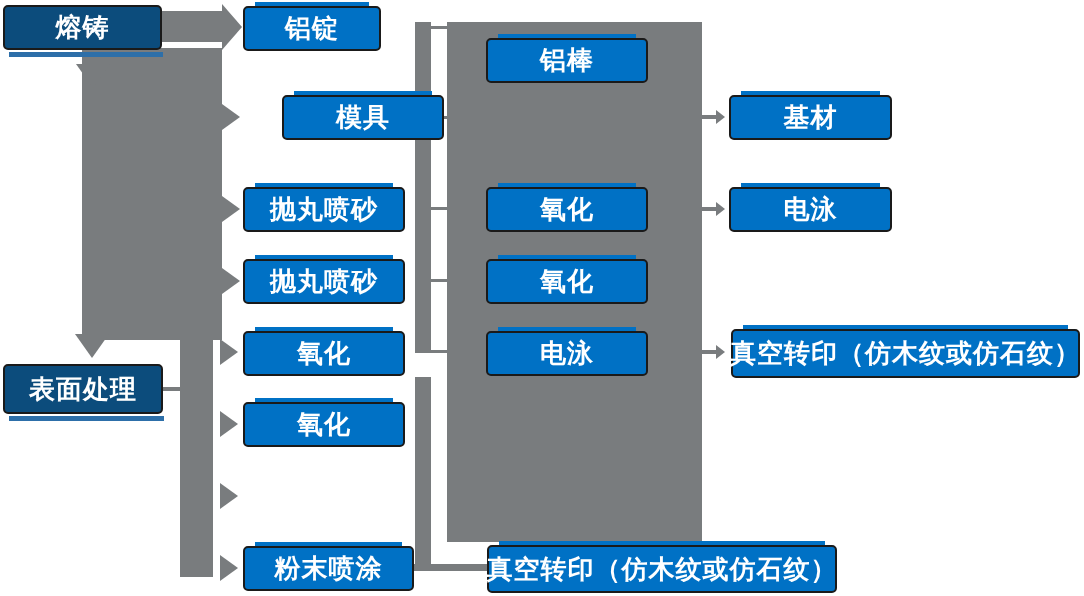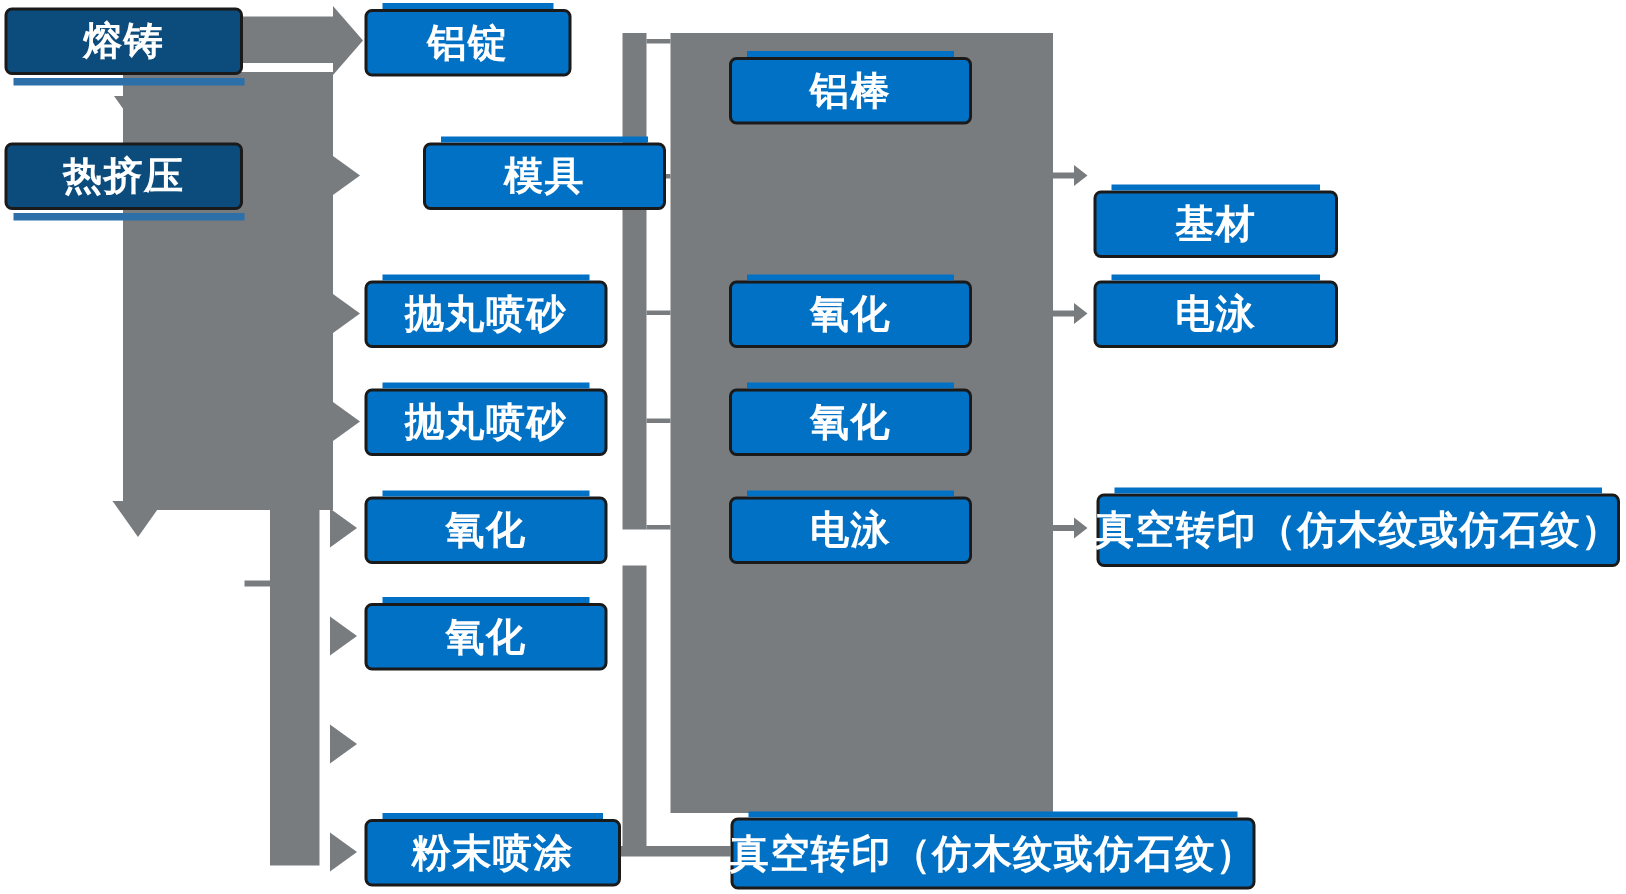--- a/index.html
+++ b/index.html
@@ -60,33 +60,33 @@
   <div class="gray" style="left:447px;top:22px;width:255px;height:520px;"></div>
 
   <div class="gray" style="left:702px;top:115px;width:15px;height:4px;"></div>
   <div class="arr arr-right-sm" style="left:716px;top:110px;"></div>
   <div class="gray" style="left:702px;top:207px;width:15px;height:4px;"></div>
   <div class="arr arr-right-sm" style="left:716px;top:202px;"></div>
   <div class="gray" style="left:702px;top:350px;width:15px;height:4px;"></div>
   <div class="arr arr-right-sm" style="left:716px;top:345px;"></div>
 
   <div class="node navy" style="left:3px;top:5px;width:159px;height:45px;">熔铸</div>
-  <div class="node navy" style="left:3px;top:95px;width:159px;height:45px;">热挤压</div>
+  <div class="node navy" style="left:3px;top:364px;width:160px;height:50px;">表面处理</div>
 
   <div class="node bright" style="left:243px;top:6px;width:138px;height:45px;">铝锭</div>
   <div class="node bright" style="left:243px;top:95px;width:162px;height:45px;margin-left:39px;">模具</div>
   <div class="node bright" style="left:243px;top:187px;width:162px;height:45px;">抛丸喷砂</div>
   <div class="node bright" style="left:243px;top:259px;width:162px;height:45px;">抛丸喷砂</div>
   <div class="node bright" style="left:243px;top:331px;width:162px;height:45px;">氧化</div>
   <div class="node bright" style="left:243px;top:402px;width:162px;height:45px;">氧化</div>
   <div class="node bright" style="left:243px;top:546px;width:171px;height:45px;">粉末喷涂</div>
 
   <div class="node bright" style="left:486px;top:6px;width:162px;height:45px;margin-top:32px;">铝棒</div>
   <div class="node bright" style="left:486px;top:187px;width:162px;height:45px;">氧化</div>
   <div class="node bright" style="left:486px;top:259px;width:162px;height:45px;">氧化</div>
   <div class="node bright" style="left:486px;top:331px;width:162px;height:45px;">电泳</div>
   <div class="node bright" style="left:487px;top:545px;width:350px;height:48px;">真空转印（仿木纹或仿石纹）</div>
 
-  <div class="node bright" style="left:729px;top:95px;width:163px;height:45px;margin-top:32px;">基材</div>
+  <div class="node bright" style="left:729px;top:95px;width:163px;height:45px;">基材</div>
   <div class="node bright" style="left:729px;top:187px;width:163px;height:45px;">电泳</div>
   <div class="node bright" style="left:731px;top:329px;width:349px;height:49px;">真空转印（仿木纹或仿石纹）</div>
 
 </div>
 
 </body></html>

